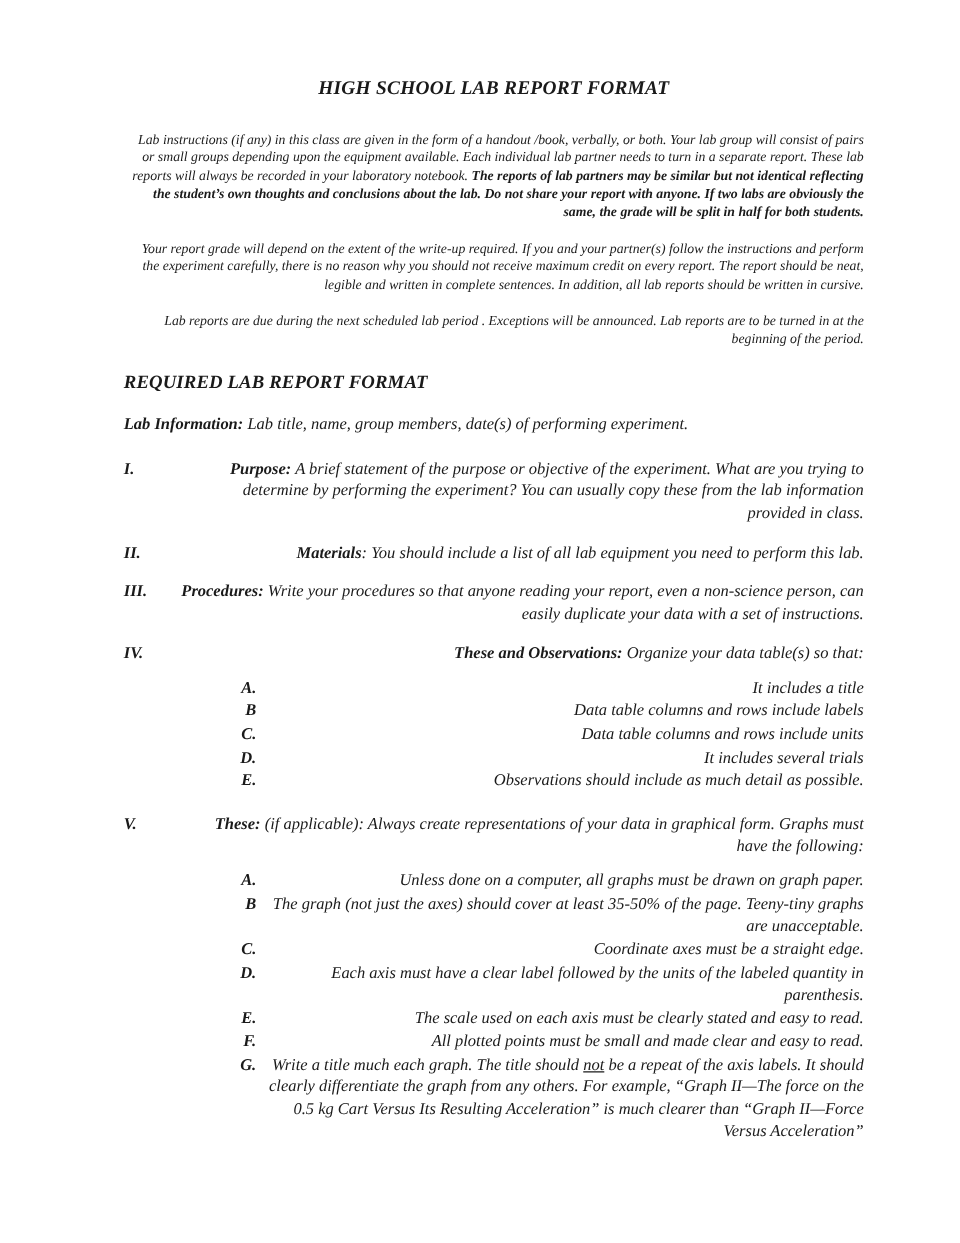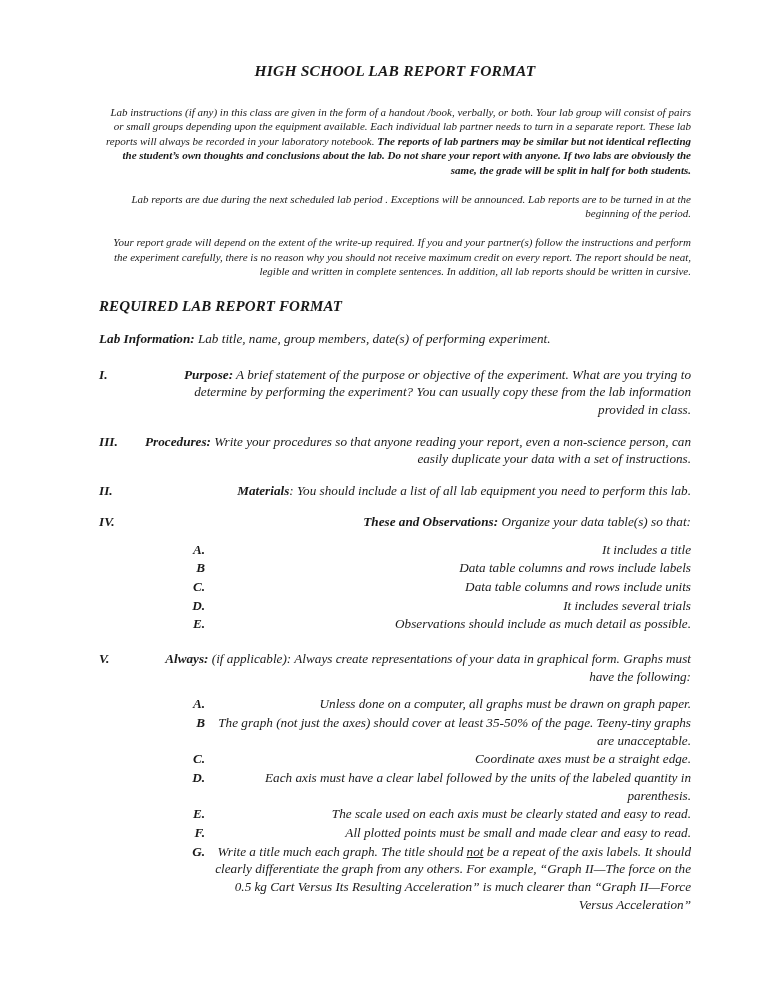--- a/index.html
+++ b/index.html
@@ -97,41 +97,41 @@
 </head>
 <body>
 
 <div class="page">
   <div class="content">
 
     <h1 class="doc-title">HIGH SCHOOL LAB REPORT FORMAT</h1>
 
     <p class="para"><span>Lab instructions (if any) in this class are given in the form of a handout /book, verbally, or both.  Your lab group will consist of pairs or small groups depending upon the equipment available.  Each individual lab partner needs to turn in a separate report.  These lab reports will always be recorded in your laboratory notebook.  </span><span class="b">The reports of lab partners may be similar but not identical reflecting the student’s own thoughts and conclusions about the lab.  Do not share your report with anyone. If two labs are obviously the same, the grade will be split in half for both students.</span></p>
 
+    <p class="para">Your report grade will depend on the extent of the write-up required.  If you and your partner(s) follow the instructions and perform the experiment carefully, there is no reason why you should not receive maximum credit on every report.  The report should be neat, legible and written in complete sentences.  In addition, all lab reports should be written in cursive.</p>
+
     <p class="para">Lab reports are due during the next scheduled lab period .  Exceptions will be announced.  Lab reports are to be turned in at the beginning of the period.</p>
-
-    <p class="para">Your report grade will depend on the extent of the write-up required.  If you and your partner(s) follow the instructions and perform the experiment carefully, there is no reason why you should not receive maximum credit on every report.  The report should be neat, legible and written in complete sentences.  In addition, all lab reports should be written in cursive.</p>
 
     <div class="section-heading">REQUIRED LAB REPORT FORMAT</div>
 
     <div class="lab-info"><span class="b">Lab Information:</span><span>  Lab title, name, group members, date(s) of performing experiment.</span></div>
 
     <div class="roman-item">
       <div class="roman-num">I.</div>
       <div class="roman-body"><span class="b">Purpose:</span><span>  A brief statement of the purpose or objective of the experiment.  What are you trying to determine by performing the experiment?  You can usually copy these from the lab information provided in class.</span></div>
     </div>
 
     <div class="roman-item">
-      <div class="roman-num">III.</div>
-      <div class="roman-body"><span class="b">Procedures:</span><span>  Write your procedures so that anyone reading your report, even a non-science person, can easily duplicate your data with a set of instructions.</span></div>
+      <div class="roman-num">II.</div>
+      <div class="roman-body"><span class="b">Materials</span><span>:  You should include a list of all lab equipment you need to perform this lab.</span></div>
     </div>
 
     <div class="roman-item">
-      <div class="roman-num">II.</div>
-      <div class="roman-body"><span class="b">Materials</span><span>:  You should include a list of all lab equipment you need to perform this lab.</span></div>
+      <div class="roman-num">III.</div>
+      <div class="roman-body"><span class="b">Procedures:</span><span>  Write your procedures so that anyone reading your report, even a non-science person, can easily duplicate your data with a set of instructions.</span></div>
     </div>
 
     <div class="roman-item block-iv">
       <div class="roman-num">IV.</div>
       <div class="roman-body">
         <span class="b">These and Observations:</span><span>  Organize your data table(s) so that:</span>
         <ul class="letter-list sub-indent">
           <li class="letter-item">
             <span class="letter-mark">A.</span>
             <span class="letter-body">It includes a title</span>
@@ -152,21 +152,21 @@
             <span class="letter-mark">E.</span>
             <span class="letter-body">Observations should include as much detail as possible.</span>
           </li>
         </ul>
       </div>
     </div>
 
     <div class="roman-item block-v">
       <div class="roman-num">V.</div>
       <div class="roman-body">
-        <span class="b">Always:</span><span>  (if applicable):  Always create representations of your data in graphical form.  Graphs must have the following:</span>
+        <span class="b">These:</span><span>  (if applicable):  Always create representations of your data in graphical form.  Graphs must have the following:</span>
         <ul class="letter-list sub-indent">
           <li class="letter-item">
             <span class="letter-mark">A.</span>
             <span class="letter-body">Unless done on a computer, all graphs must be drawn on graph paper.</span>
           </li>
           <li class="letter-item">
             <span class="letter-mark">B</span>
             <span class="letter-body">The graph (not just the axes) should  cover at least 35-50% of the page.  Teeny-tiny graphs are unacceptable.</span>
           </li>
           <li class="letter-item">

